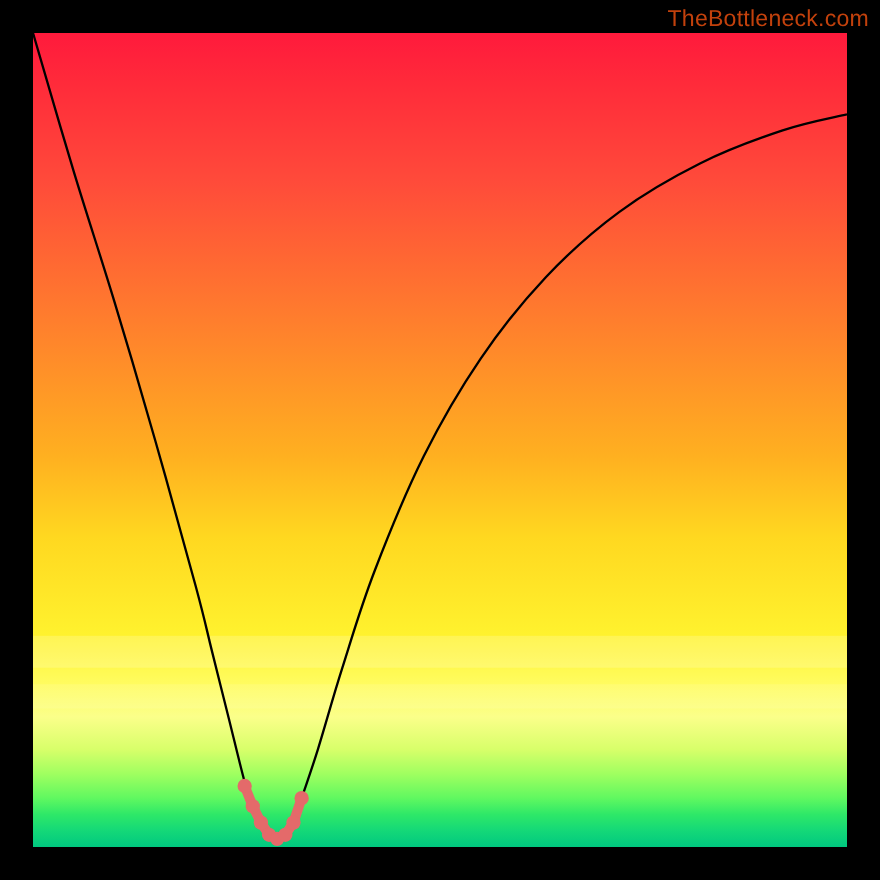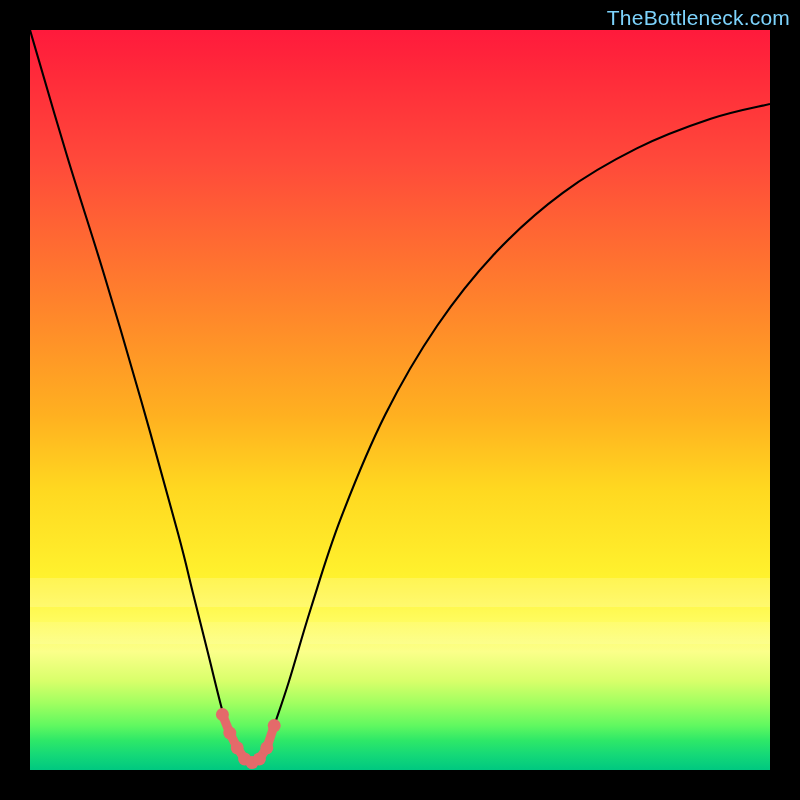--- a/index.html
+++ b/index.html
@@ -46,21 +46,21 @@
   .lighten-band {
     position: absolute;
     left: 0;
     width: 100%;
     background: rgba(255,255,255,0.18);
   }
   .watermark {
     position: absolute;
     top: 6px;
     right: 10px;
-    color: #7dd3fc;
+    color: #c2410c;
     font-size: 21px;
     letter-spacing: 0.2px;
     user-select: none;
   }
   svg.curve {
     position: absolute;
     top: 0;
     left: 0;
     width: 740px;
     height: 740px;

